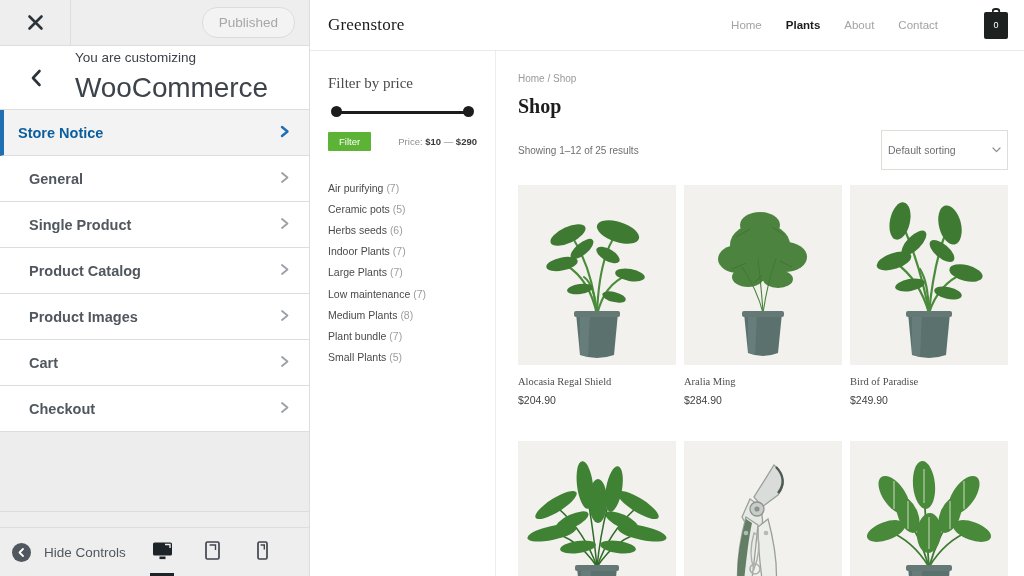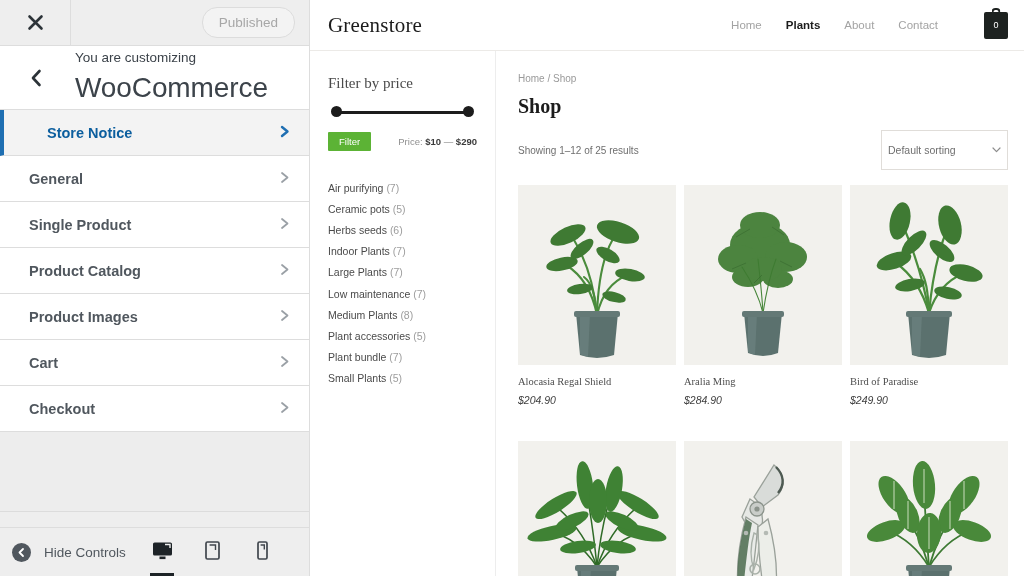--- a/index.html
+++ b/index.html
@@ -79,21 +79,21 @@
     border-bottom: 1px solid #dddddd;
     display: flex; align-items: center;
     padding: 0 18px 0 29px;
     cursor: pointer; position: relative;
     font-size: 14.5px; font-weight: 600; color: #50575e;
   }
   .cz-item.active {
     background: #f3f3f3;
     color: #0b5e9e;
     border-left: 4px solid #1f6fb2;
-    padding-left: 43px;
+    padding-left: 14px;
   }
   .cz-item .chev { margin-left: auto; display:block; }
   .cz-item.active .chev path { stroke: #1f6fb2; stroke-width: 2.4; }
   .cz-blank {
     height: 80px; background: #ededed;
     border-bottom: 1px solid #dcdcdc;
   }
 
   .cz-footer {
     height: 49px; min-height: 49px;
@@ -128,21 +128,21 @@
     display: flex; flex-direction: column;
   }
   .site-header {
     height: 51px; min-height: 51px;
     border-bottom: 1px solid #eceae7;
     display: flex; align-items: center;
     padding: 0 16px 0 18px;
   }
   .brand {
     font-family: "Liberation Serif", serif;
-    font-size: 21px; color: #1c1c1c; letter-spacing: 0.2px;
+    font-size: 17px; color: #1c1c1c; letter-spacing: 0.2px;
   }
   .site-nav { margin-left: auto; display: flex; align-items: center; gap: 24px; }
   .nav-link {
     font-size: 11.5px; color: #a3a3a3; text-decoration: none; cursor: pointer;
   }
   .nav-link.current { color: #1c1c1c; font-weight: 700; }
   .cart-btn {
     margin-left: 22px; width: 24px; height: 27px;
     background: #1d2220; border-radius: 2px;
     display: flex; align-items: center; justify-content: center;
@@ -229,21 +229,20 @@
     overflow: hidden; position: relative;
   }
   .product-thumb svg { display: block; }
   .product-name {
     font-family: "Liberation Serif", serif;
     font-size: 10.5px; color: #4e4e4e; margin-top: 11px;
   }
   .product-price {
     font-size: 10.5px; color: #3f3f3f; margin-top: 7px; margin-bottom: 35px;
     font-weight: 400;
-    font-style: italic;
   }
 </style>
 </head>
 <body>
 
 <div class="app">
 
   <aside class="customizer">
 
     <div class="cz-topbar">
@@ -427,24 +426,20 @@
             <span>Large Plants</span>
             <span class="cnt">(7)</span>
           </li>
           <li class="cat-item">
             <span>Low maintenance</span>
             <span class="cnt">(7)</span>
           </li>
           <li class="cat-item">
             <span>Medium Plants</span>
             <span class="cnt">(8)</span>
-          </li>
-          <li class="cat-item">
-            <span>Plant accessories</span>
-            <span class="cnt">(5)</span>
           </li>
           <li class="cat-item">
             <span>Plant bundle</span>
             <span class="cnt">(7)</span>
           </li>
           <li class="cat-item">
             <span>Small Plants</span>
             <span class="cnt">(5)</span>
           </li>
         </ul>

